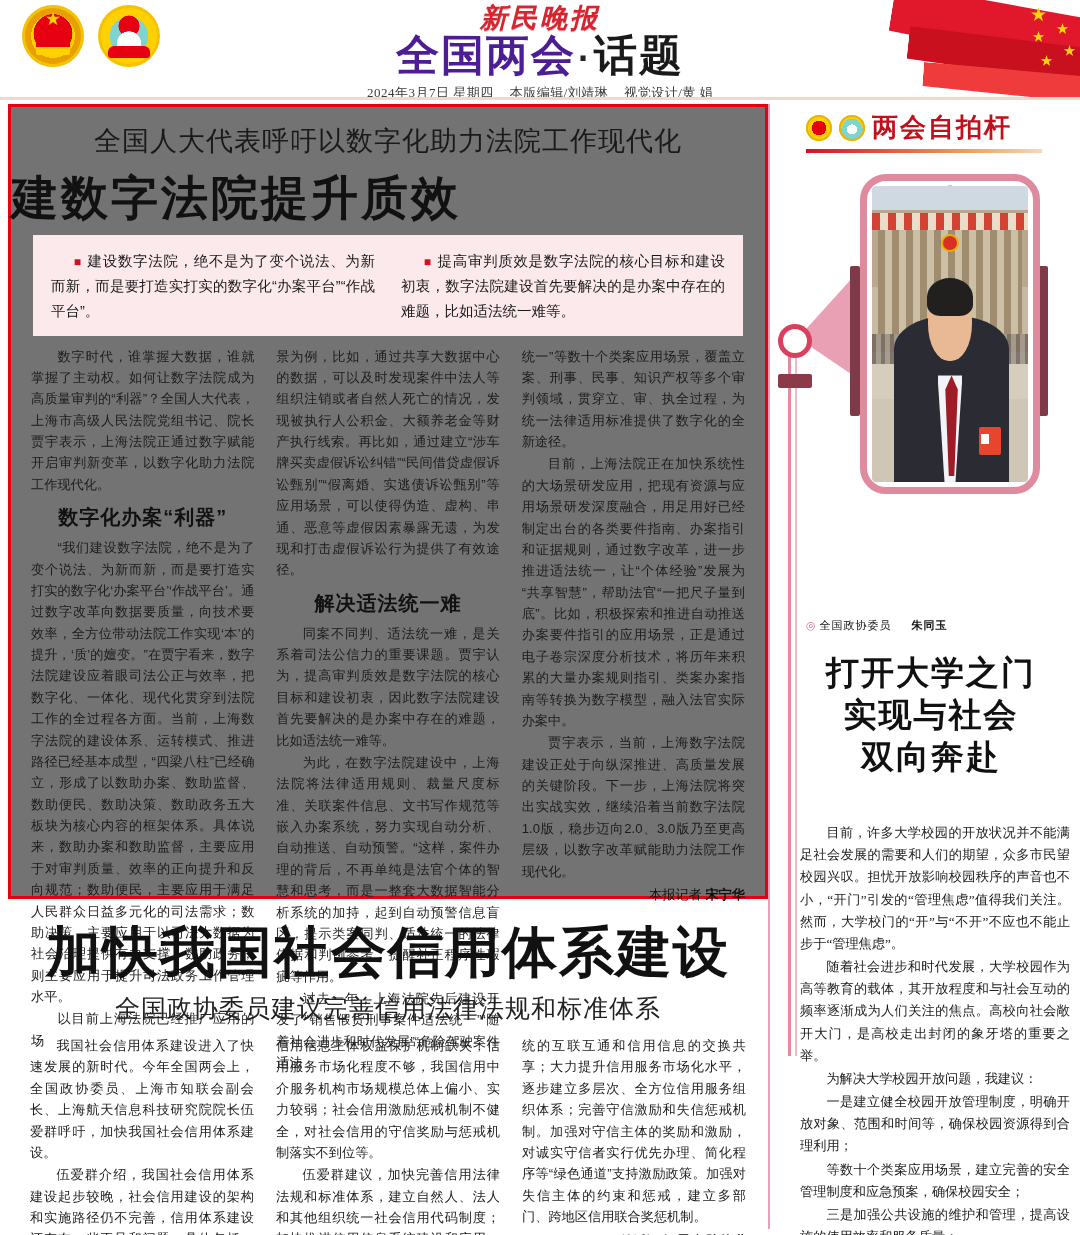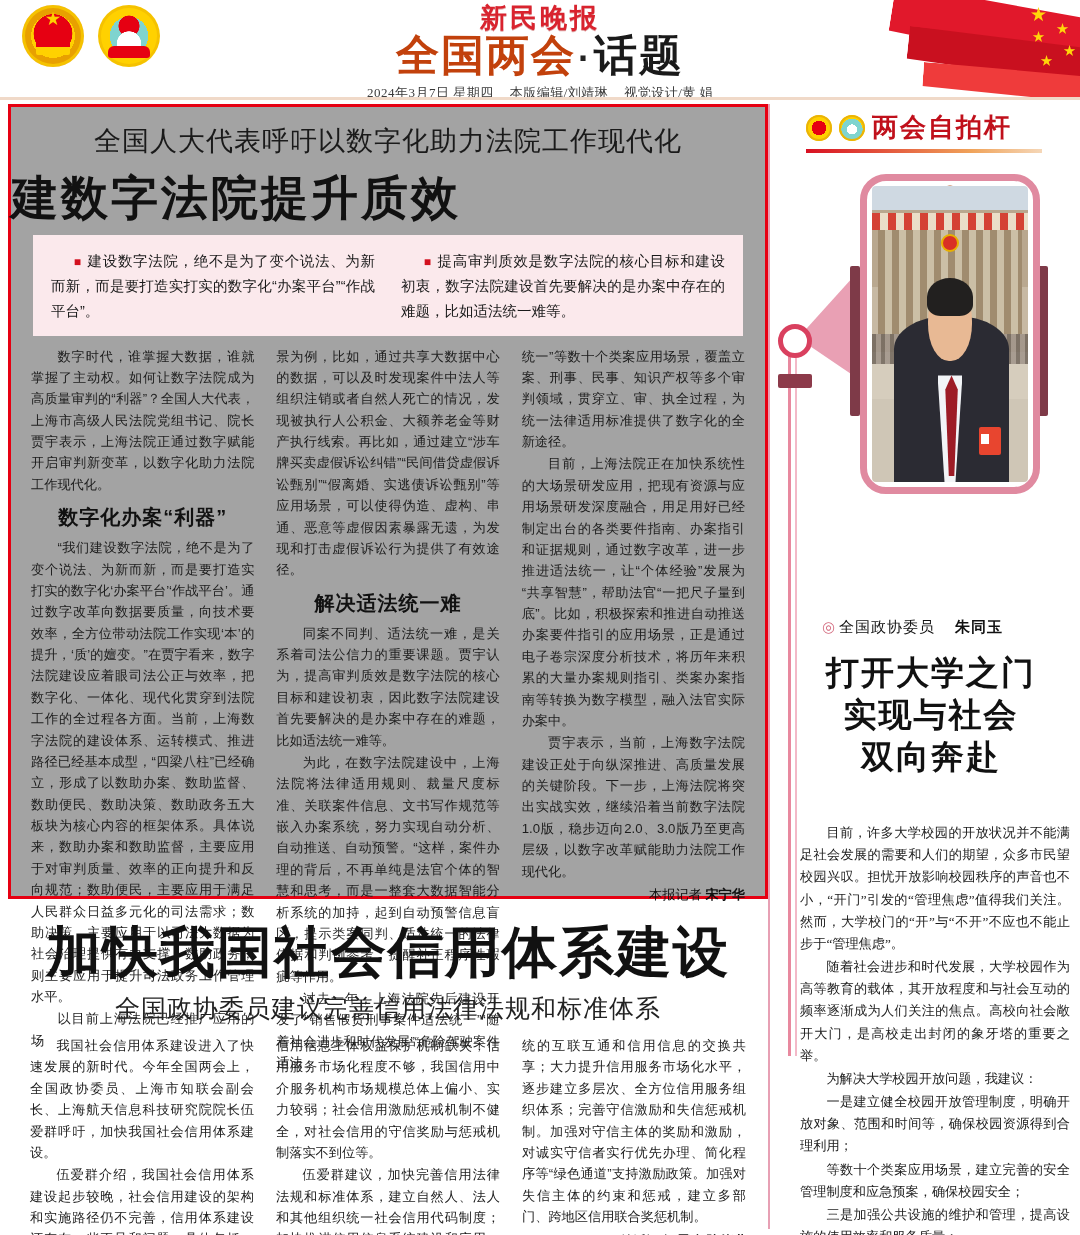--- a/index.html
+++ b/index.html
@@ -41,27 +41,28 @@
     content:""; position:absolute; left:10px; right:10px; bottom:9px; height:12px;
     background:#e60012; border-radius:6px 6px 3px 3px;
   }
 
   .mh-title{position:absolute;left:0;right:0;top:4px;text-align:center;}
   .mh-brand{
     font-family:"Liberation Serif","DejaVu Serif",serif;
     font-weight:bold;color:#d9232e;font-size:27px;letter-spacing:3px;
     line-height:1.05; margin:0 0 1px 0;
     text-shadow:0 1px 0 rgba(160,0,0,.35);
+    font-style:italic;
   }
   .mh-main{
     font-family:"Liberation Sans","DejaVu Sans",sans-serif;
     font-weight:bold;font-size:43px;line-height:1.05;letter-spacing:2px;margin:0;
     white-space:nowrap;
   }
-  .mh-main .red{color:#c2410c;}
+  .mh-main .red{color:#4c1d95;}
   .mh-main .dot{color:#222;font-size:36px;vertical-align:middle;padding:0 2px;}
   .mh-main .dark{color:#1a1a1a;}
   .mh-dateline{
     margin-top:6px;font-size:13px;color:#3a3a3a;letter-spacing:.5px;
     font-family:"Liberation Serif","DejaVu Serif",serif;
   }
   .mh-dateline .sep{display:inline-block;width:16px;}
 
   
   .mh-flags{position:absolute;right:0;top:0;width:200px;height:100px;overflow:hidden;}
@@ -71,21 +72,21 @@
   .flag.f2{width:200px;height:40px;left:30px;top:26px;transform:rotate(6deg);background:#c9101f;
     clip-path:polygon(0 0,100% 10%,100% 100%,0 82%);}
   .flag.f3{width:190px;height:30px;left:44px;top:62px;transform:rotate(4deg);background:#ef3b3b;
     clip-path:polygon(0 0,100% 12%,100% 100%,0 80%);}
   .flag-star{position:absolute;color:#ffd60a;font-size:13px;line-height:1;}
   .mh-hr{position:absolute;left:0;right:0;bottom:0;height:3px;background:#f0d9c8;}
 
   
   .feature{
     position:absolute;left:8px;top:104px;width:760px;height:795px;
-    border:3px solid #e60012;background:#a3a3a3;box-sizing:border-box;
+    border:3px solid #e60012;background:#737373;box-sizing:border-box;
   }
   .feat-shoulder{
     text-align:center;font-size:27px;line-height:1.2;margin:18px 0 2px;
     font-family:"Liberation Serif","DejaVu Serif",serif;color:#1a1a1a;letter-spacing:1px;
   }
   .feat-head{
     text-align:left;font-size:47px;line-height:1.05;margin:16px 0 12px;
     font-family:"Liberation Sans","DejaVu Sans",sans-serif;font-weight:bold;
     letter-spacing:3px;color:#111;
   }
@@ -160,21 +161,21 @@
     background:#2b2b33;border-radius:46% 46% 0 0/20% 20% 0 0;}
   .photo .shirt{position:absolute;left:42%;bottom:0;width:16%;height:36%;background:#f2f4f7;
     clip-path:polygon(0 0,100% 0,72% 100%,28% 100%);}
   .photo .tie{position:absolute;left:47%;bottom:2%;width:8%;height:34%;background:#9d1c26;
     clip-path:polygon(50% 0,100% 14%,72% 100%,28% 100%,0 14%);}
   .photo .face{position:absolute;left:36%;top:33%;width:28%;height:26%;border-radius:48%;background:#e8b994;}
   .photo .hair{position:absolute;left:35%;top:31%;width:30%;height:13%;border-radius:50% 50% 30% 30%;background:#22201f;}
   .photo .badge{position:absolute;right:17%;bottom:9%;width:22px;height:28px;background:#e8452f;border-radius:2px;}
   .photo .badge::after{content:"";position:absolute;left:2px;top:7px;width:8px;height:10px;background:#fff;}
 
-  .rail-credit{position:absolute;left:46px;top:514px;font-size:15px;letter-spacing:1px;
+  .rail-credit{position:absolute;left:30px;top:514px;font-size:11px;letter-spacing:1px;
     font-family:"Liberation Serif","DejaVu Serif",serif;}
   .rail-credit .ring{color:#d36a7e;margin-right:3px;}
   .rail-credit .nm{margin-left:20px;font-weight:bold;}
   .rail-headline{position:absolute;left:18px;top:548px;width:274px;text-align:center;
     font-family:"Liberation Sans","DejaVu Sans",sans-serif;font-size:33px;font-weight:bold;
     line-height:1.28;letter-spacing:2px;color:#111;}
   .rail-body{position:absolute;left:24px;top:718px;width:270px;}
   .rail-body .ptxt{font-size:13.2px;line-height:1.68;
     font-family:"Liberation Serif","DejaVu Serif",serif;}
   .rail-vline{position:absolute;left:-8px;top:0;width:2px;height:1125px;background:#e7a0b4;}

